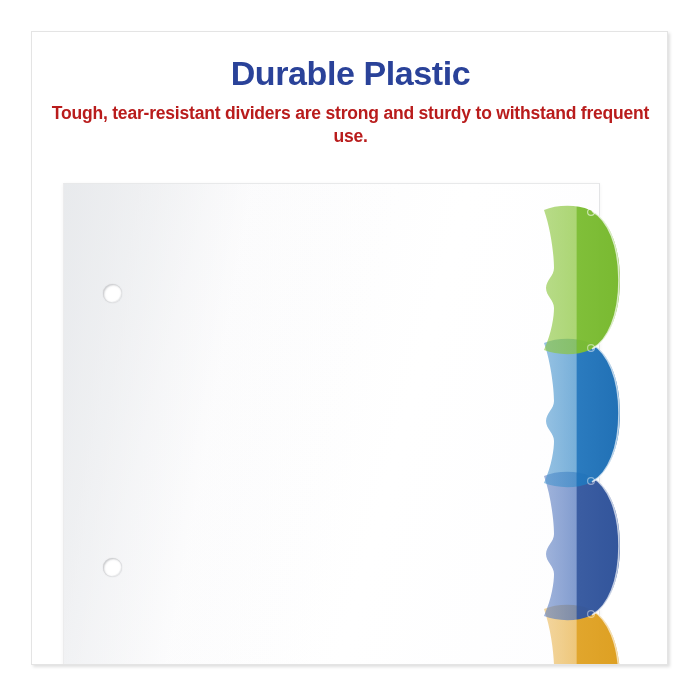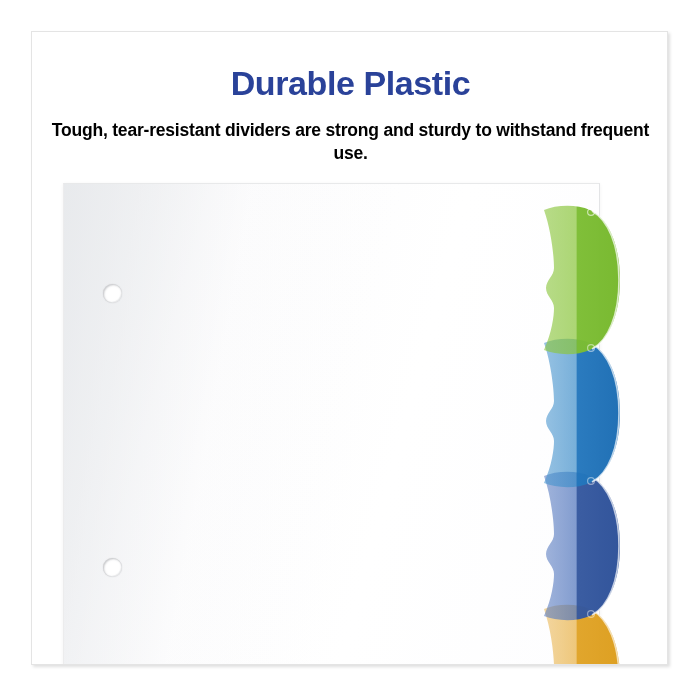--- a/index.html
+++ b/index.html
@@ -35,26 +35,26 @@
     top: 15px;
     width: 637px;
     text-align: center;
   }
   .title {
     font-size: 34px;
     font-weight: bold;
     color: #2a4299;
     letter-spacing: -0.4px;
     line-height: 40px;
-    margin: 16px;
+    margin: 6px;
   }
   .subtitle {
     font-size: 17.5px;
     font-weight: bold;
-    color: #000000;
+    color: #b91c1c;
     line-height: 23px;
     margin: 9px 18px 0 18px;
     letter-spacing: -0.2px;
   }
 
   
   .sheet {
     position: absolute;
     left: 31px;
     top: 151px;

